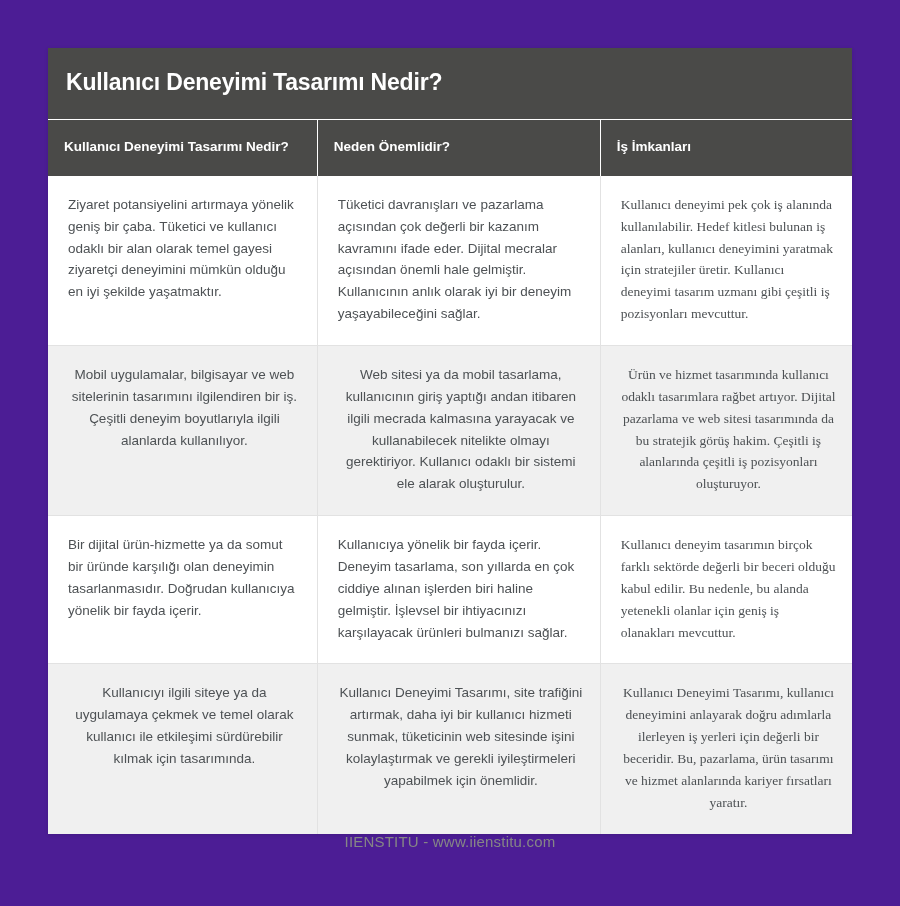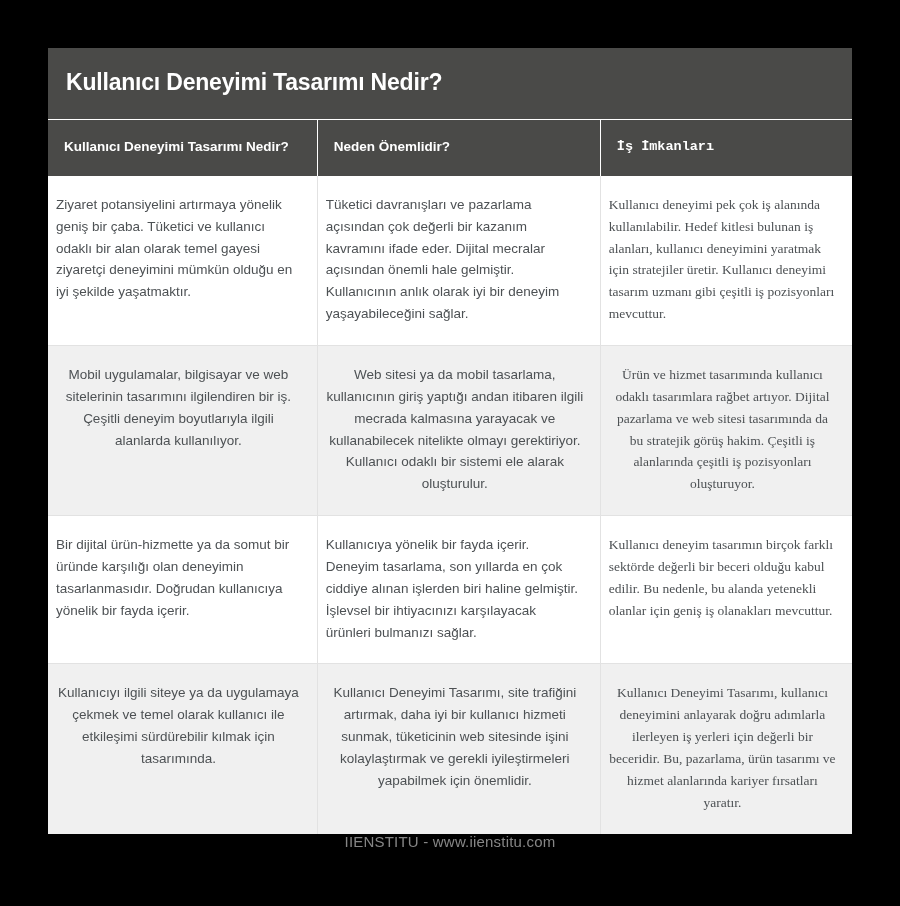--- a/index.html
+++ b/index.html
@@ -8,21 +8,21 @@
     padding: 0;
     width: 900px;
     height: 906px;
     background: #f5f5f5;
     font-family: "Liberation Sans", sans-serif;
   }
   #page {
     position: relative;
     width: 900px;
     height: 906px;
-    background: #000000;
+    background: #4c1d95;
     overflow: hidden;
   }
   .table-wrap {
     position: absolute;
     left: 48px;
     top: 48px;
     width: 804px;
     box-shadow: 0 1px 4px rgba(0,0,0,0.12);
     background: #ffffff;
   }
@@ -45,27 +45,27 @@
     color: #ffffff;
     font-size: 13.5px;
     font-weight: bold;
     text-align: left;
     vertical-align: top;
     padding: 18px 16px 20px 16px;
     line-height: 1.35;
     border-right: 1px solid #ffffff;
     border-top: 1px solid #ffffff;
   }
-  table.ux thead th:last-child { border-right: none; font-family: Liberation Mono, monospace; }
+  table.ux thead th:last-child { border-right: none; }
   table.ux tbody td {
     font-size: 13.5px;
     color: #4d5154;
     line-height: 1.62;
     vertical-align: top;
-    padding: 18px 16px 20px 8px;
+    padding: 18px 16px 20px 20px;
     border-right: 1px solid #e2e2e2;
     border-bottom: 1px solid #e2e2e2;
     background: #ffffff;
   }
   table.ux tbody td:last-child { border-right: none; font-family: Liberation Serif, serif; }
   table.ux tbody tr.alt td { background: #f0f0f0; text-align: center; }
   table.ux tbody tr:last-child td { border-bottom: none; }
   .col-1 { width: 33.5%; }
   .col-2 { width: 35.2%; }
   .col-3 { width: 31.3%; }

